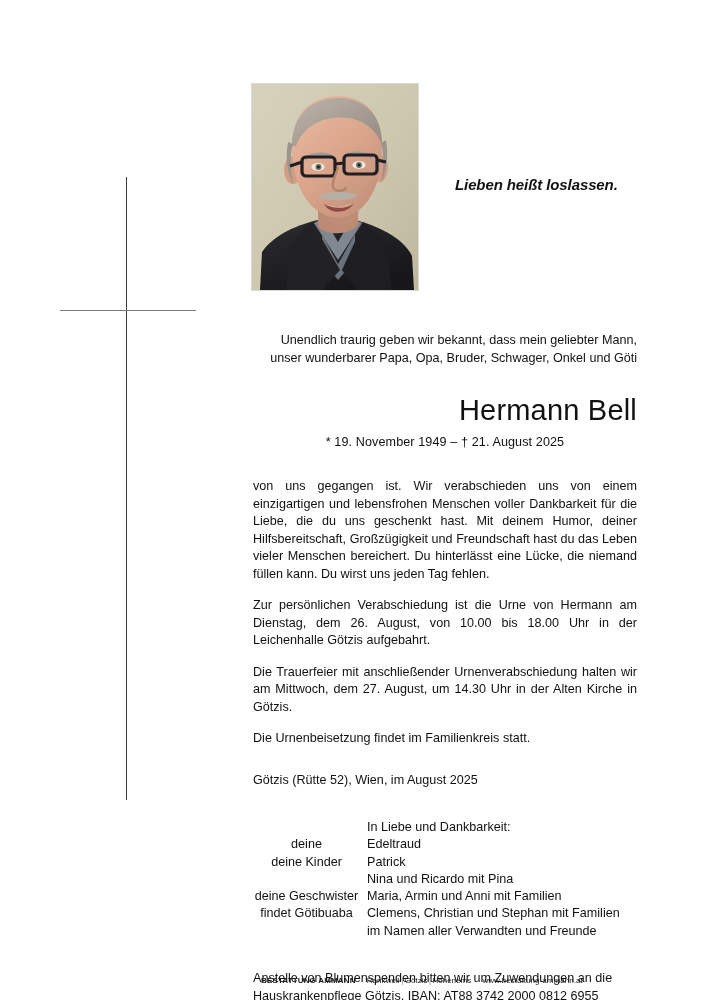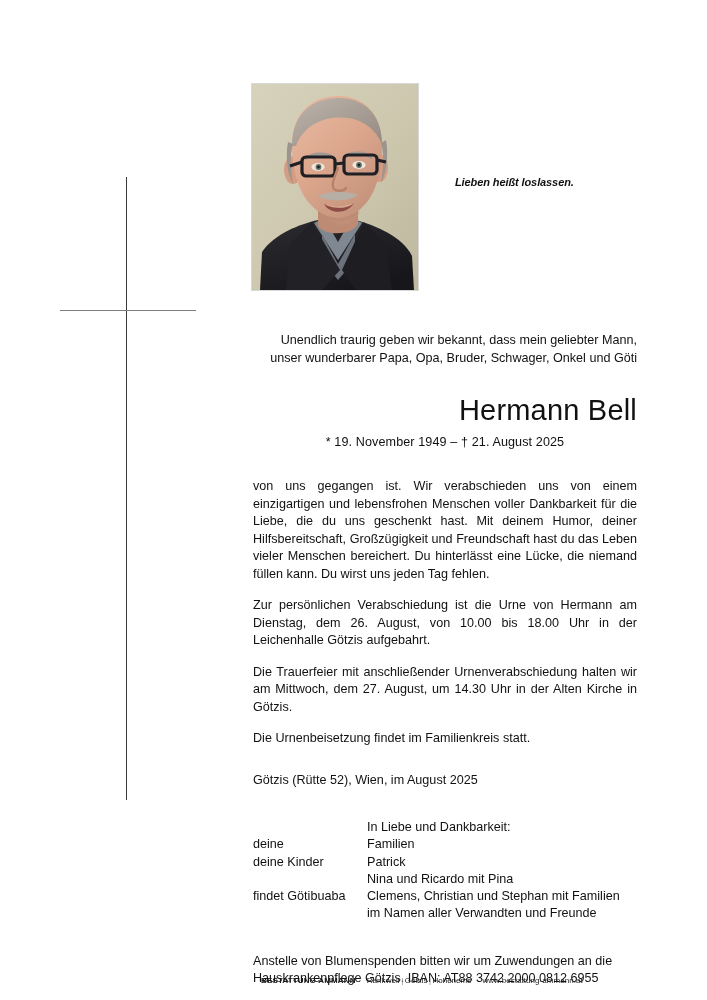--- a/index.html
+++ b/index.html
@@ -51,21 +51,21 @@
     box-shadow: 0 0 0 1px #d8d8d8;
     overflow: hidden;
   }
   .portrait svg { display: block; width: 100%; height: 100%; }
 
   
   .quote {
     position: absolute;
     left: 455px;
     top: 176px;
-    font-size: 11px;
+    font-size: 15px;
     font-style: italic;
     font-weight: 600;
     letter-spacing: -0.1px;
     color: #111111;
     white-space: nowrap;
   }
 
   
   .content {
     position: absolute;
@@ -119,21 +119,21 @@
     margin-top: 30px;
     border-collapse: collapse;
   }
   .family td {
     font-size: 12.6px;
     line-height: 17.3px;
     padding: 0;
     vertical-align: top;
   }
   .family .lbl {
-    text-align: left;
+    text-align: center;
     width: 107px;
     padding-right: 7px;
     white-space: nowrap;
   }
   .family .val {
     text-align: left;
     white-space: nowrap;
   }
 
   
@@ -261,29 +261,33 @@
     <div class="place-date">Götzis (Rütte 52), Wien, im August 2025</div>
 
     <table class="family">
       <tbody>
         <tr>
           <td class="lbl"></td>
           <td class="val">In Liebe und Dankbarkeit:</td>
         </tr>
         <tr>
           <td class="lbl">deine</td>
-          <td class="val">Familien</td>
+          <td class="val">Edeltraud</td>
         </tr>
         <tr>
           <td class="lbl">deine Kinder</td>
           <td class="val">Patrick</td>
         </tr>
         <tr>
           <td class="lbl"></td>
           <td class="val">Nina und Ricardo mit Pina</td>
+        </tr>
+        <tr>
+          <td class="lbl">deine Geschwister</td>
+          <td class="val">Maria, Armin und Anni mit Familien</td>
         </tr>
         <tr>
           <td class="lbl">findet Götibuaba</td>
           <td class="val">Clemens, Christian und Stephan mit Familien</td>
         </tr>
         <tr>
           <td class="lbl"></td>
           <td class="val">im Namen aller Verwandten und Freunde</td>
         </tr>
       </tbody>

